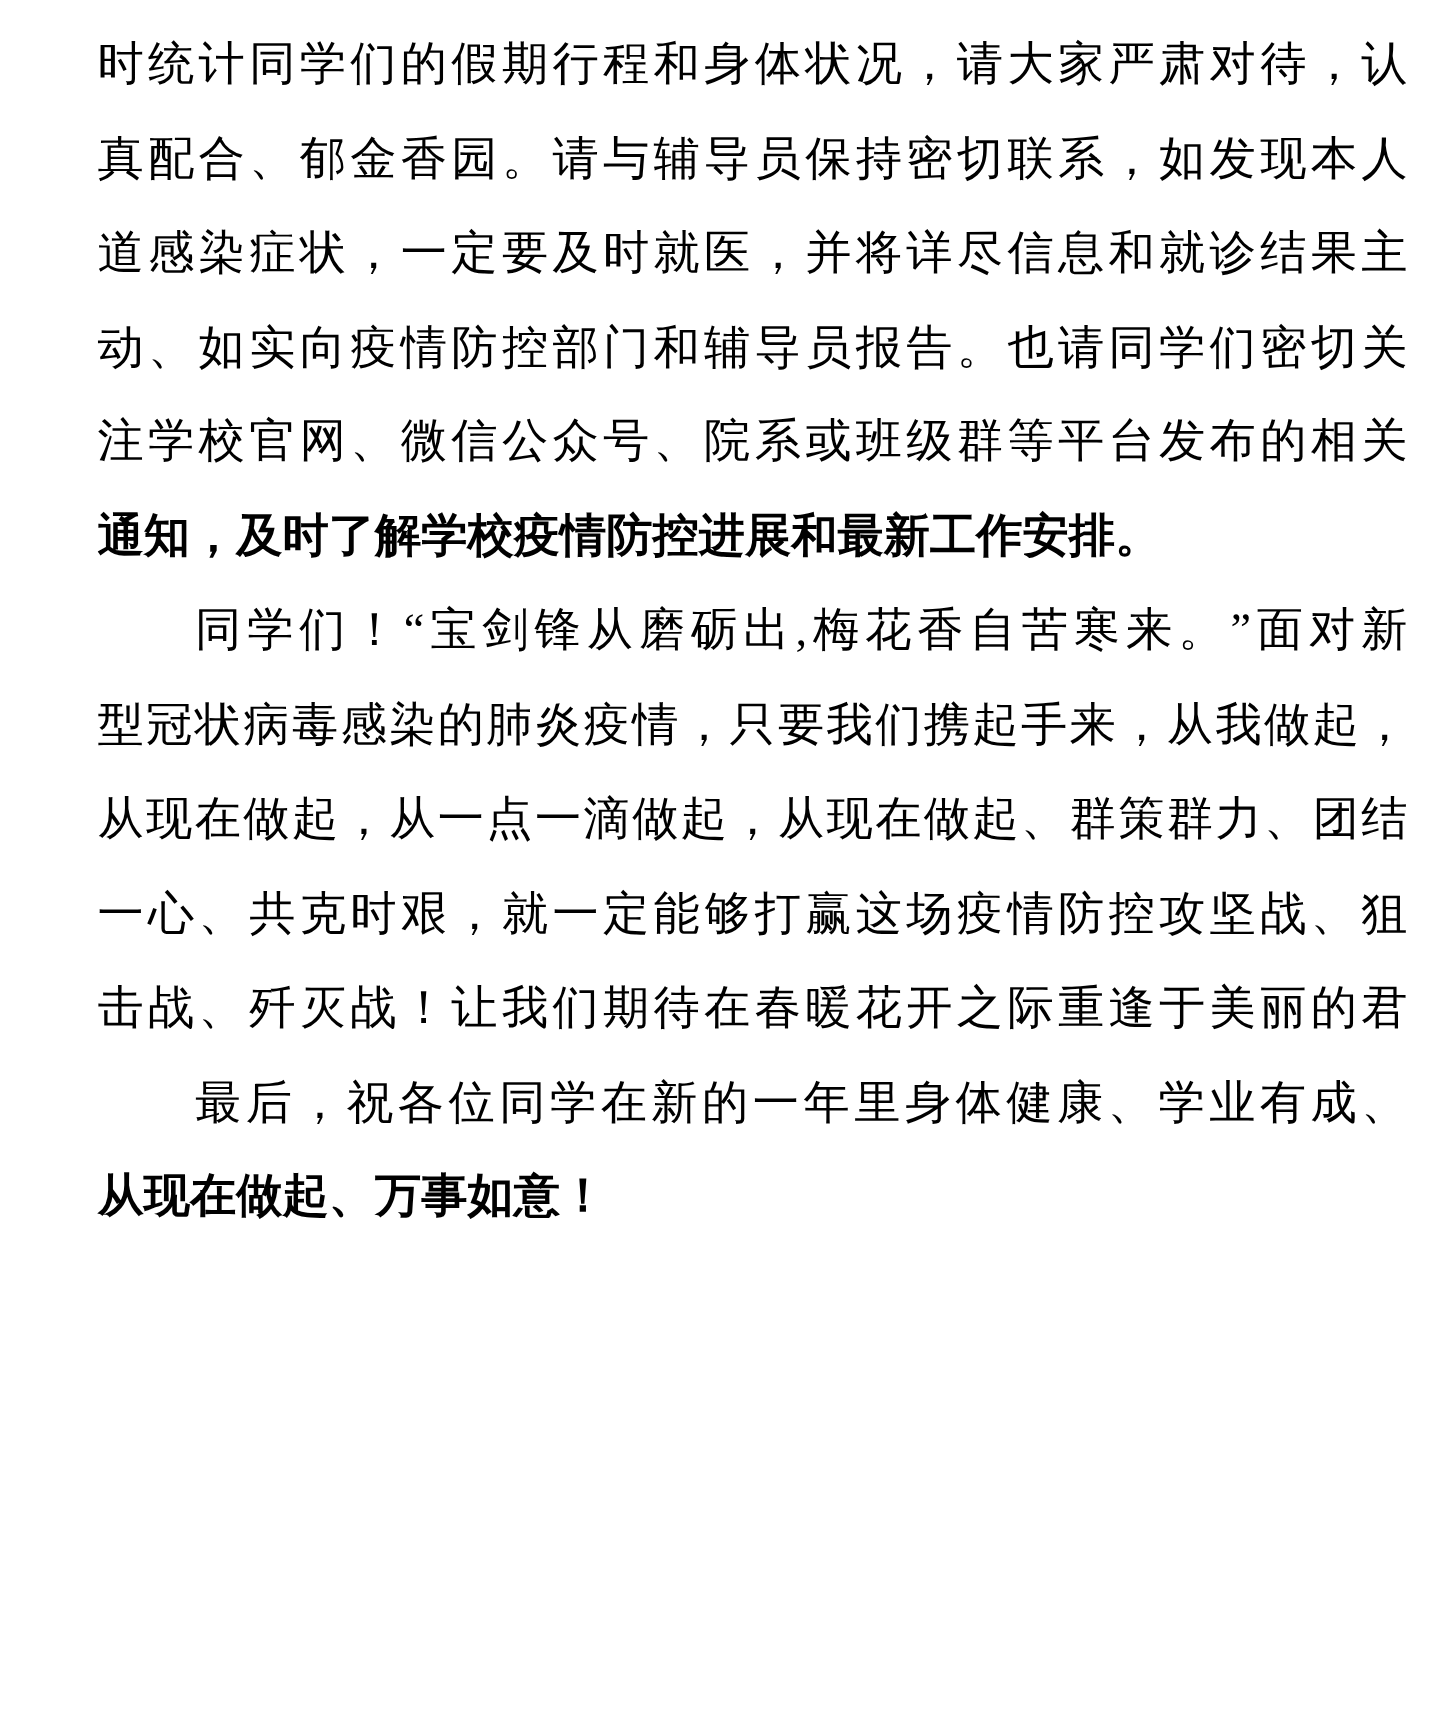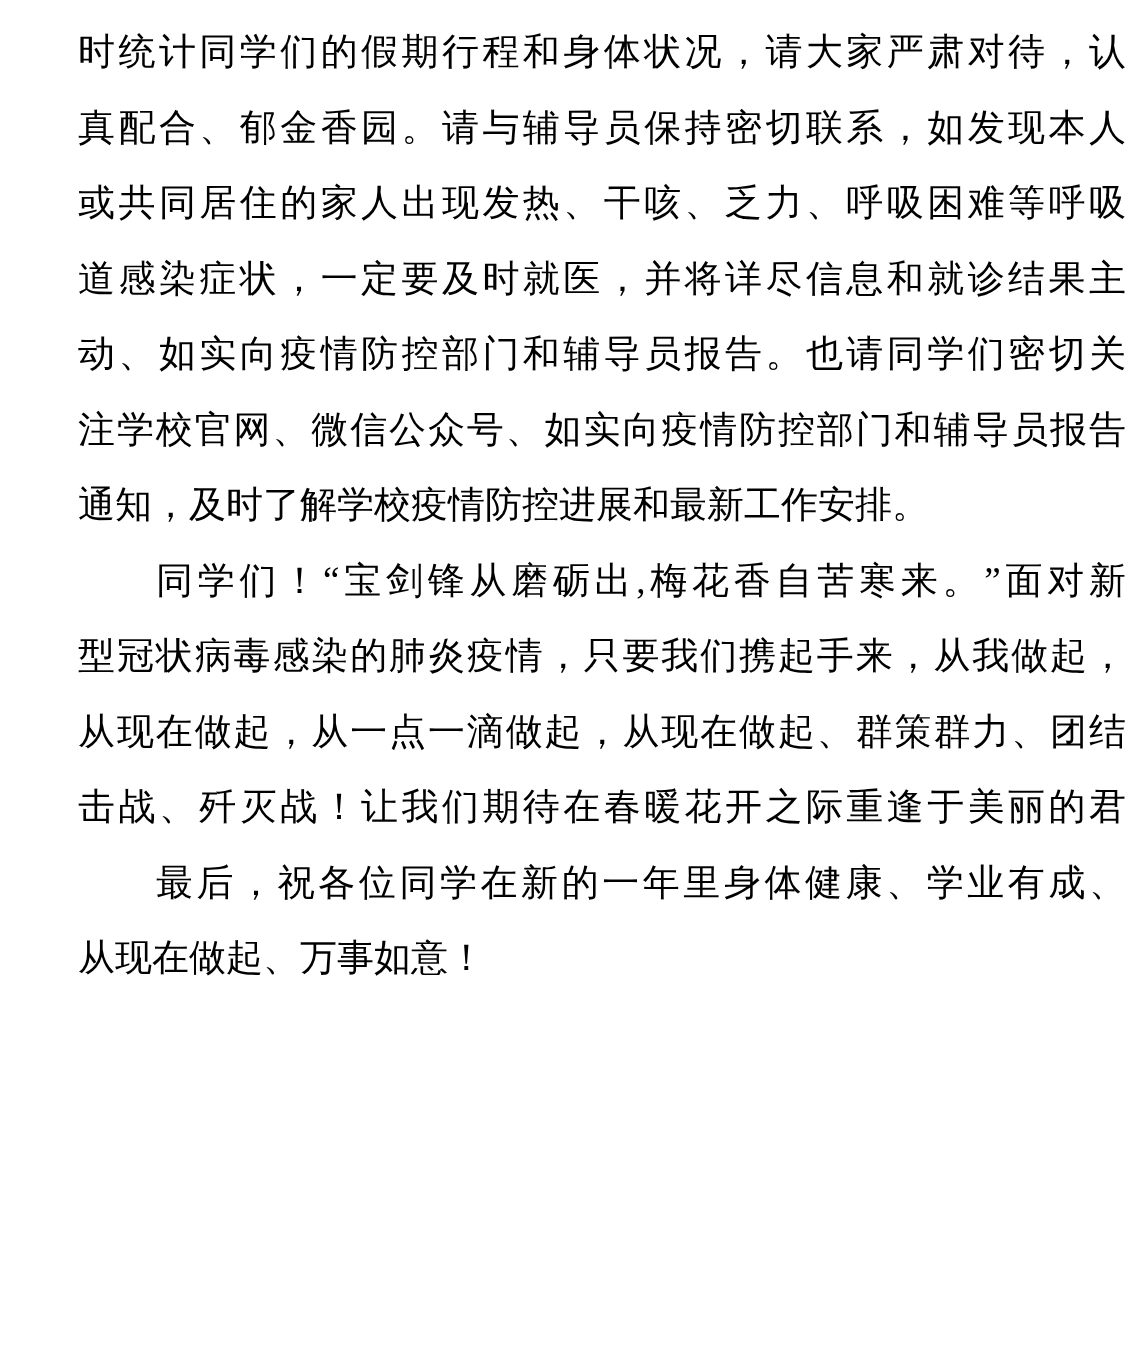--- a/index.html
+++ b/index.html
@@ -28,35 +28,36 @@
     text-align: justify;
     text-align-last: justify;
     text-justify: inter-character;
     word-break: break-all;
     overflow: hidden;
     white-space: nowrap;
   }
   .line.para-end {
     text-align: right;
     text-align-last: left;
+    font-weight: bold;
   }
   .line.indent {
     text-indent: 78px;
   }
 </style>
 </head>
 <body>
 
 <div class="page">
   <div class="line">时统计同学们的假期行程和身体状况，请大家严肃对待，认</div>
   <div class="line">真配合、郁金香园。请与辅导员保持密切联系，如发现本人</div>
-  <div class="line">或共同居住的家人出现发热、干咳、乏力、呼吸困难等呼吸</div>
   <div class="line">道感染症状，一定要及时就医，并将详尽信息和就诊结果主</div>
   <div class="line">动、如实向疫情防控部门和辅导员报告。也请同学们密切关</div>
-  <div class="line">注学校官网、微信公众号、如实向疫情防控部门和辅导员报告</div>
+  <div class="line">注学校官网、微信公众号、院系或班级群等平台发布的相关</div>
   <div class="line para-end">通知，及时了解学校疫情防控进展和最新工作安排。</div>
   <div class="line indent">同学们！“宝剑锋从磨砺出,梅花香自苦寒来。”面对新</div>
   <div class="line">型冠状病毒感染的肺炎疫情，只要我们携起手来，从我做起，</div>
   <div class="line">从现在做起，从一点一滴做起，从现在做起、群策群力、团结</div>
+  <div class="line">一心、共克时艰，就一定能够打赢这场疫情防控攻坚战、狙</div>
   <div class="line">击战、歼灭战！让我们期待在春暖花开之际重逢于美丽的君</div>
   <div class="line indent">最后，祝各位同学在新的一年里身体健康、学业有成、</div>
   <div class="line para-end">从现在做起、万事如意！</div>
 </div>
 
 </body></html>

